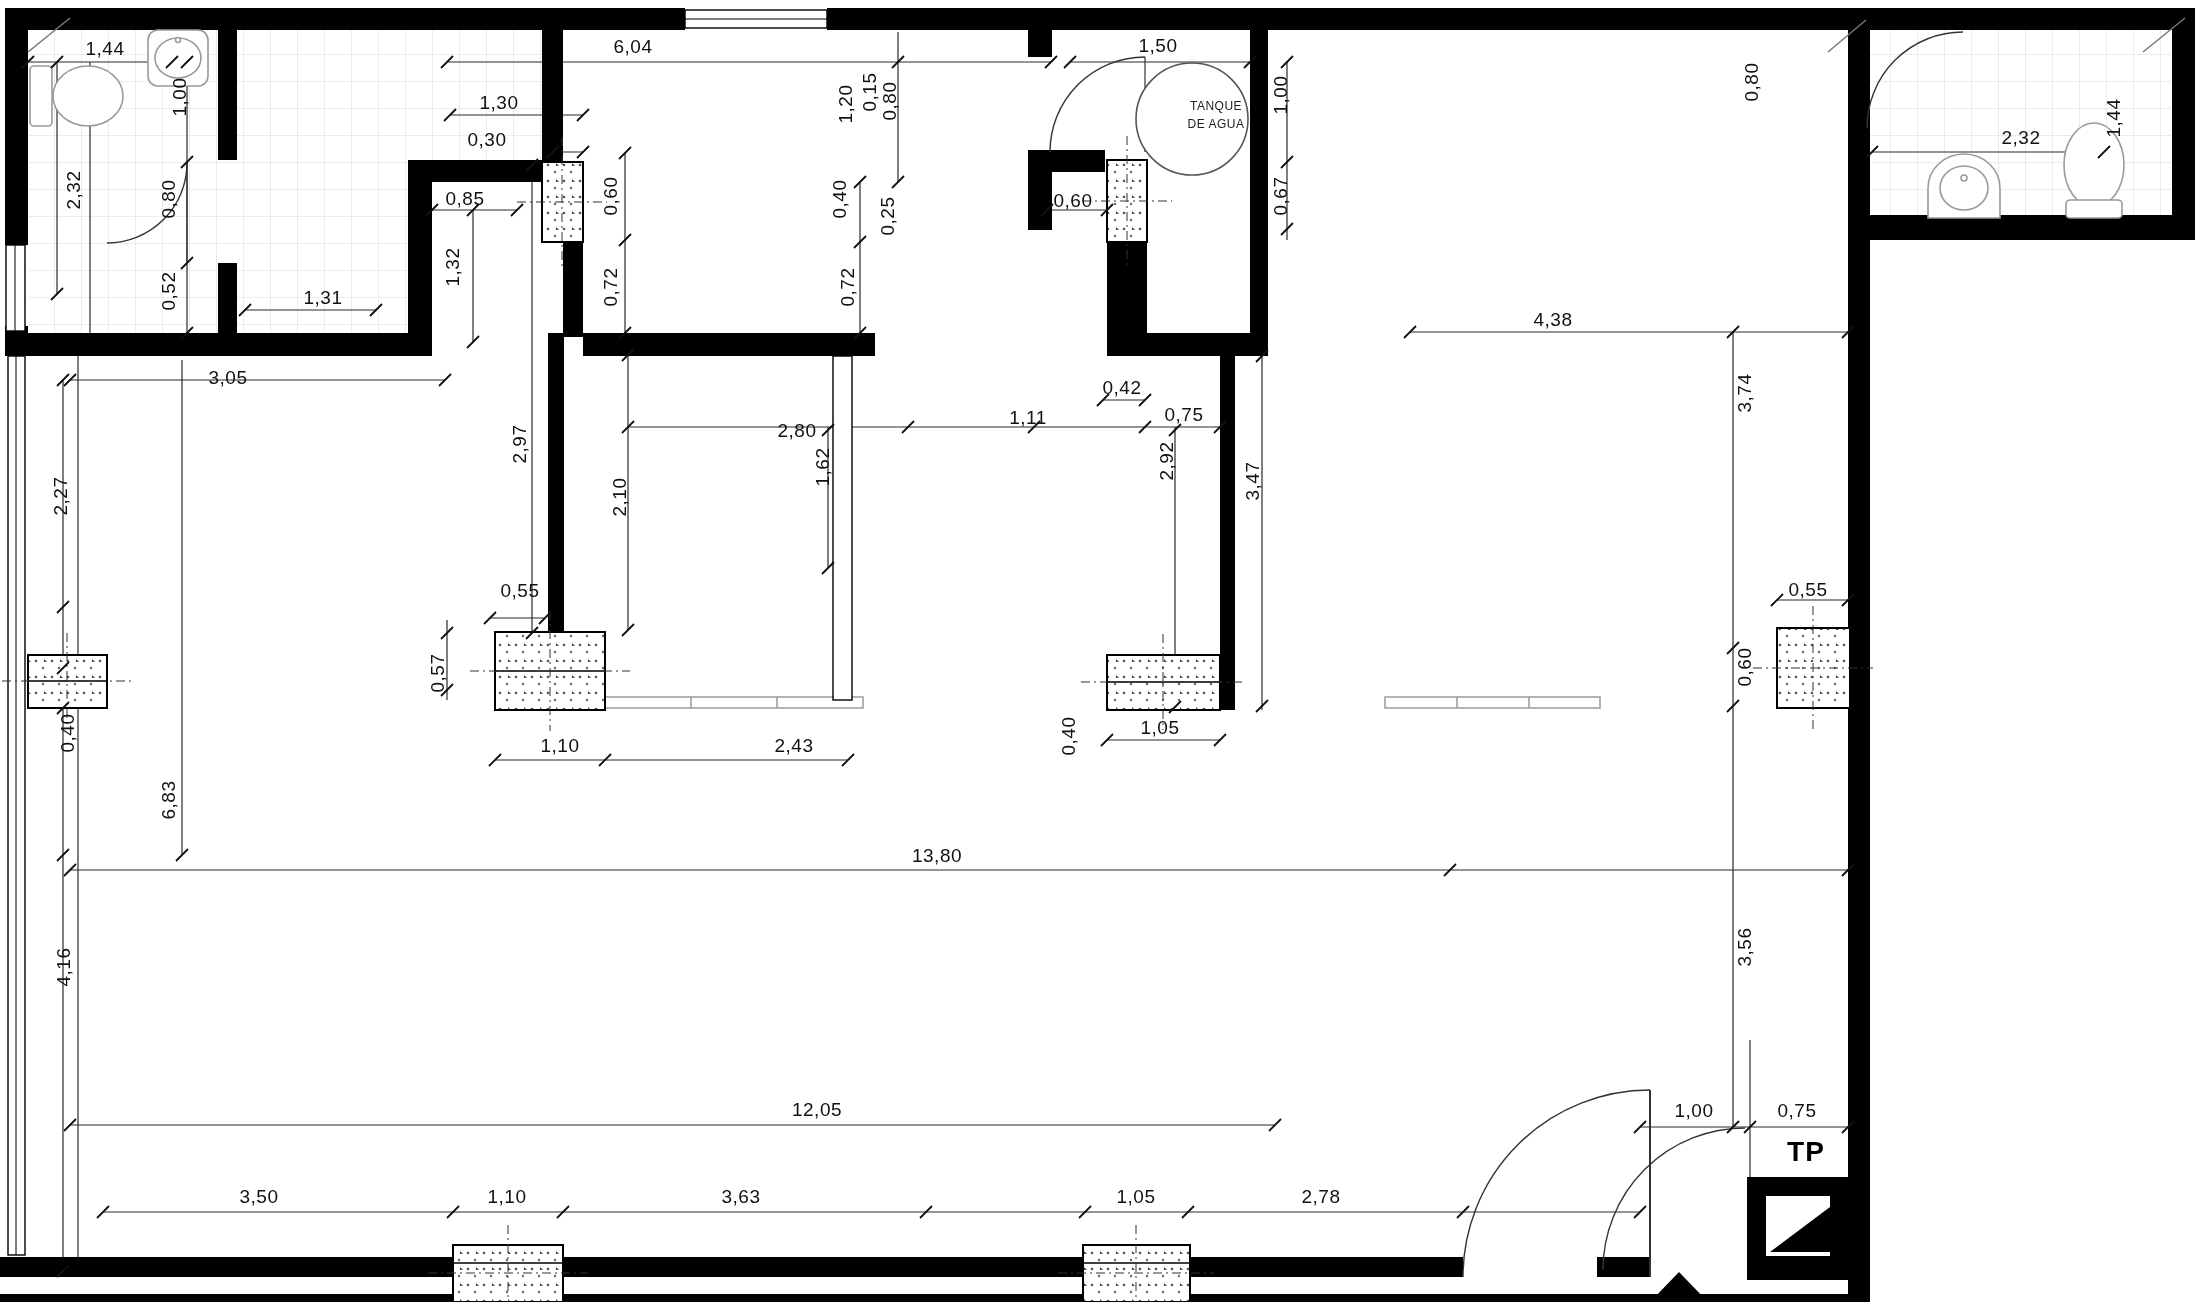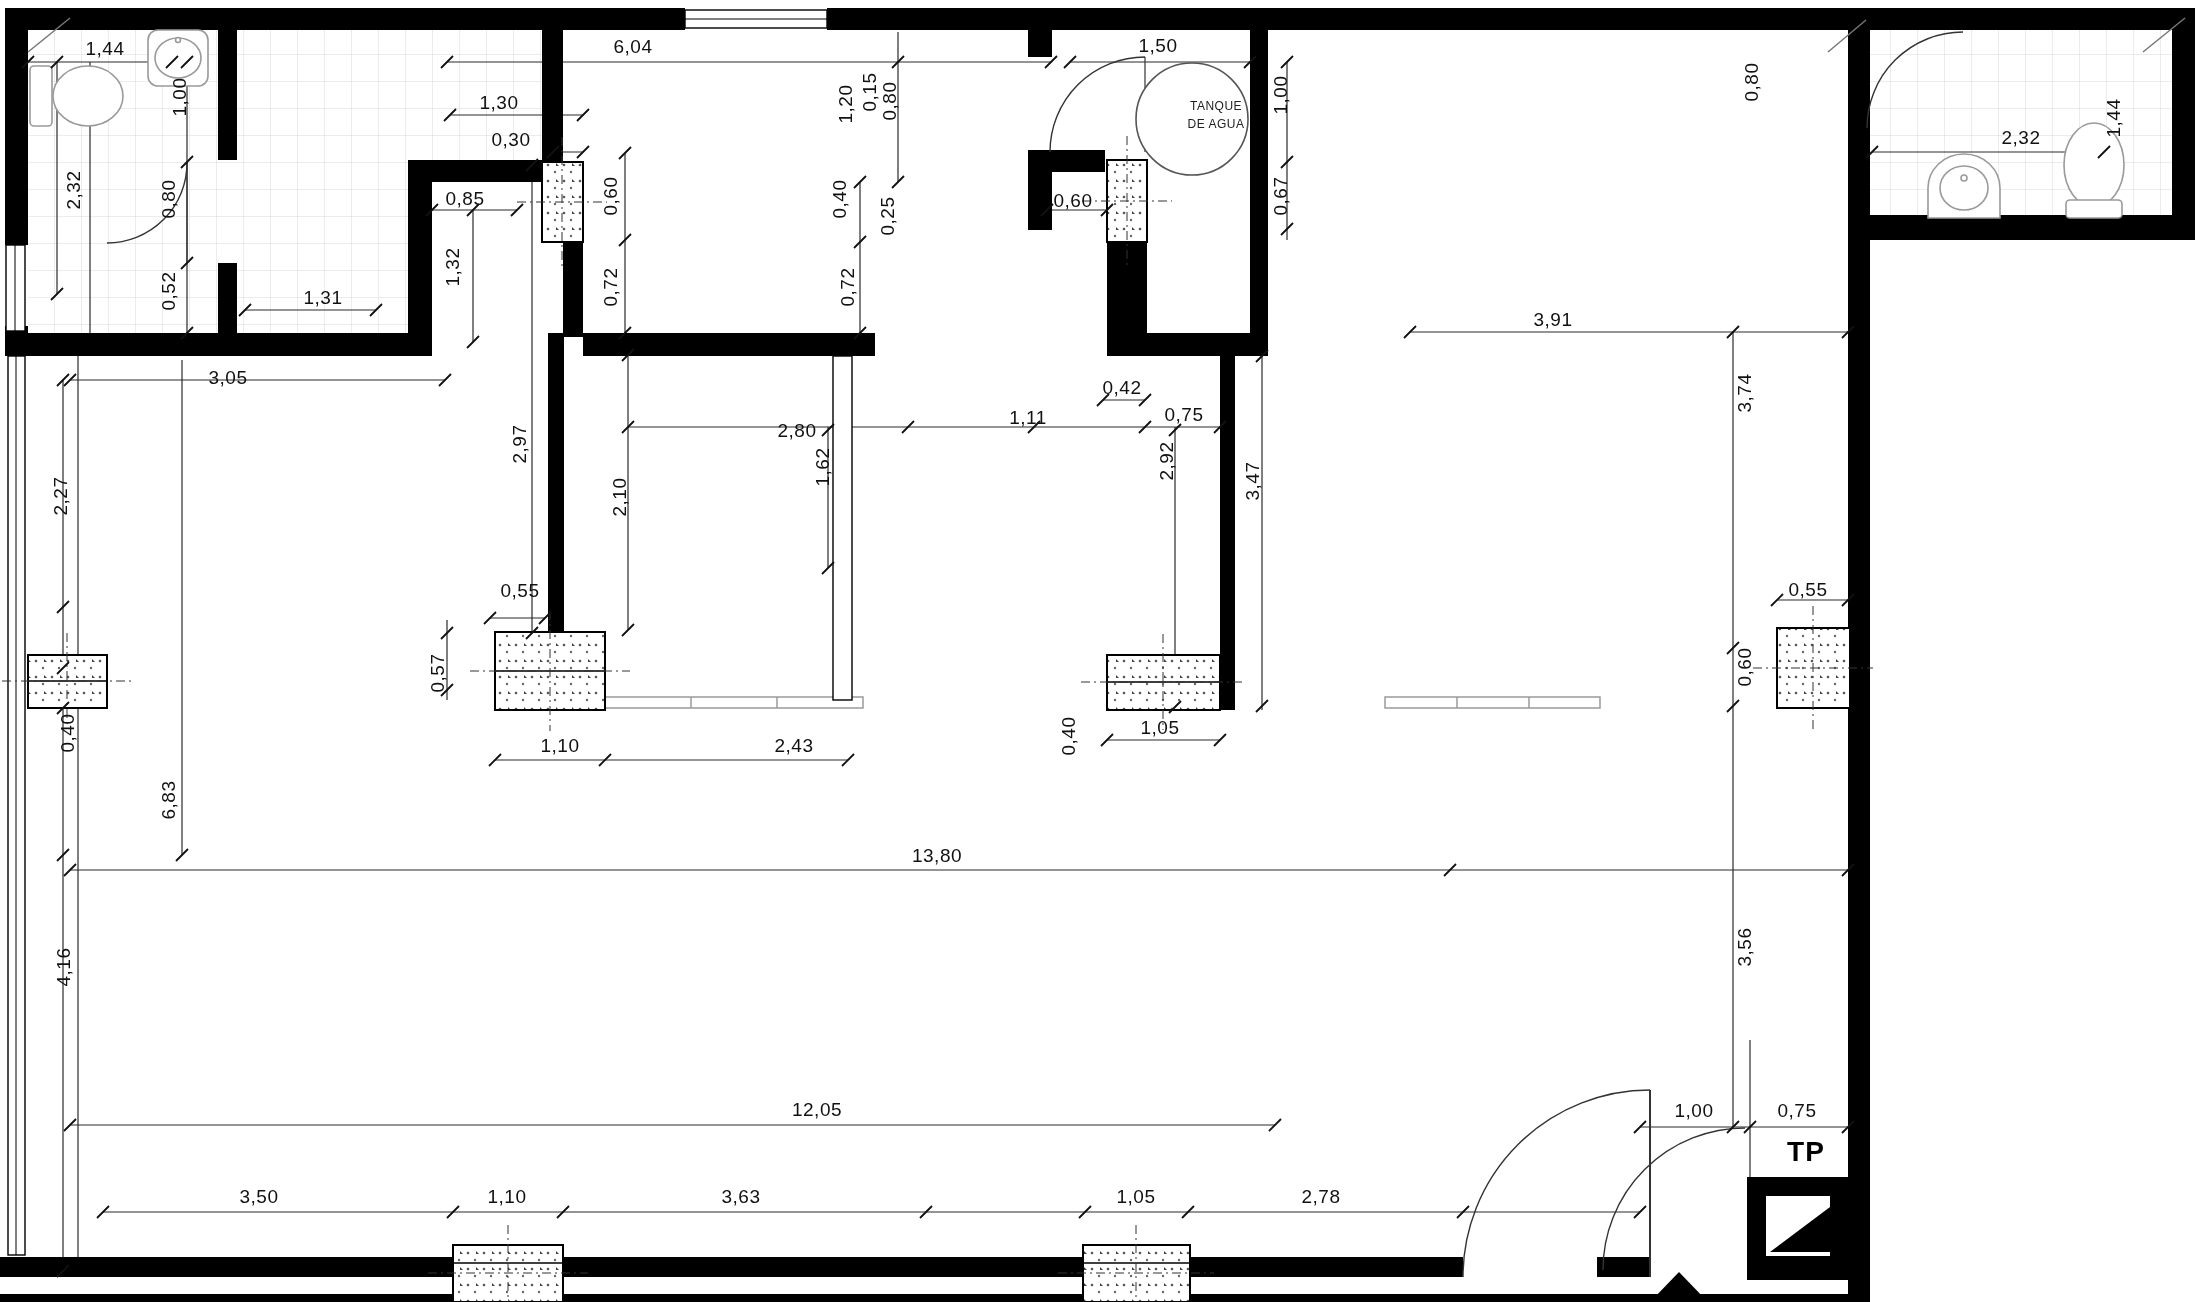--- a/index.html
+++ b/index.html
@@ -161,21 +161,21 @@
   <span class="tp" style="left:1806px;top:1152px">TP</span>
 <span class="dim" style="left: 105px; top: 48px;">1,44</span>
       <span class="dim v" style="left: 179px; top: 97px;">1,00</span>
       <span class="dim v" style="left: 73px; top: 190px;">2,32</span>
       <span class="dim v" style="left: 168px; top: 199px;">0,80</span>
       <span class="dim v" style="left: 168px; top: 291px;">0,52</span>
       <span class="dim" style="left: 323px; top: 297px;">1,31</span>
       <span class="dim v" style="left: 452px; top: 267px;">1,32</span>
       <span class="dim" style="left: 633px; top: 46px;">6,04</span>
       <span class="dim" style="left: 499px; top: 102px;">1,30</span>
-      <span class="dim" style="left: 487px; top: 139px; margin-left: 24px;">0,30</span>
+      <span class="dim" style="left: 487px; top: 139px;">0,30</span>
       <span class="dim" style="left: 465px; top: 198px;">0,85</span>
       <span class="dim v" style="left: 610px; top: 196px;">0,60</span>
       <span class="dim v" style="left: 610px; top: 287px;">0,72</span>
       <span class="dim v" style="left: 519px; top: 444px;">2,97</span>
       <span class="dim v" style="left: 619px; top: 497px;">2,10</span>
       <span class="dim" style="left: 228px; top: 377px;">3,05</span>
       <span class="dim v" style="left: 60px; top: 496px;">2,27</span>
       <span class="dim v" style="left: 845px; top: 104px;">1,20</span>
       <span class="dim v" style="left: 869px; top: 92px;">0,15</span>
       <span class="dim v" style="left: 889px; top: 101px;">0,80</span>
@@ -186,21 +186,21 @@
       <span class="dim" style="left: 1073px; top: 200px;">0,60</span>
       <span class="dim v" style="left: 1280px; top: 95px;">1,00</span>
       <span class="dim v" style="left: 1280px; top: 196px;">0,67</span>
       <span class="dim" style="left: 1122px; top: 387px;">0,42</span>
       <span class="dim" style="left: 768px; top: 430px; margin-left: 29px;">2,80</span>
       <span class="dim" style="left: 1028px; top: 417px;">1,11</span>
       <span class="dim" style="left: 1184px; top: 414px;">0,75</span>
       <span class="dim v" style="left: 822px; top: 467px;">1,62</span>
       <span class="dim v" style="left: 1166px; top: 461px;">2,92</span>
       <span class="dim v" style="left: 1252px; top: 481px;">3,47</span>
-      <span class="dim" style="left: 1553px; top: 319px;">3,91</span>
+      <span class="dim" style="left: 1553px; top: 319px;">4,38</span>
       <span class="dim v" style="left: 1744px; top: 393px;">3,74</span>
       <span class="dim v" style="left: 1751px; top: 82px;">0,80</span>
       <span class="dim" style="left: 2021px; top: 137px;">2,32</span>
       <span class="dim v" style="left: 2113px; top: 118px;">1,44</span>
       <span class="dim" style="left: 520px; top: 590px;">0,55</span>
       <span class="dim v" style="left: 437px; top: 673px;">0,57</span>
       <span class="dim" style="left: 560px; top: 745px;">1,10</span>
       <span class="dim" style="left: 794px; top: 745px;">2,43</span>
       <span class="dim v" style="left: 67px; top: 733px;">0,40</span>
       <span class="dim v" style="left: 1068px; top: 736px;">0,40</span>

